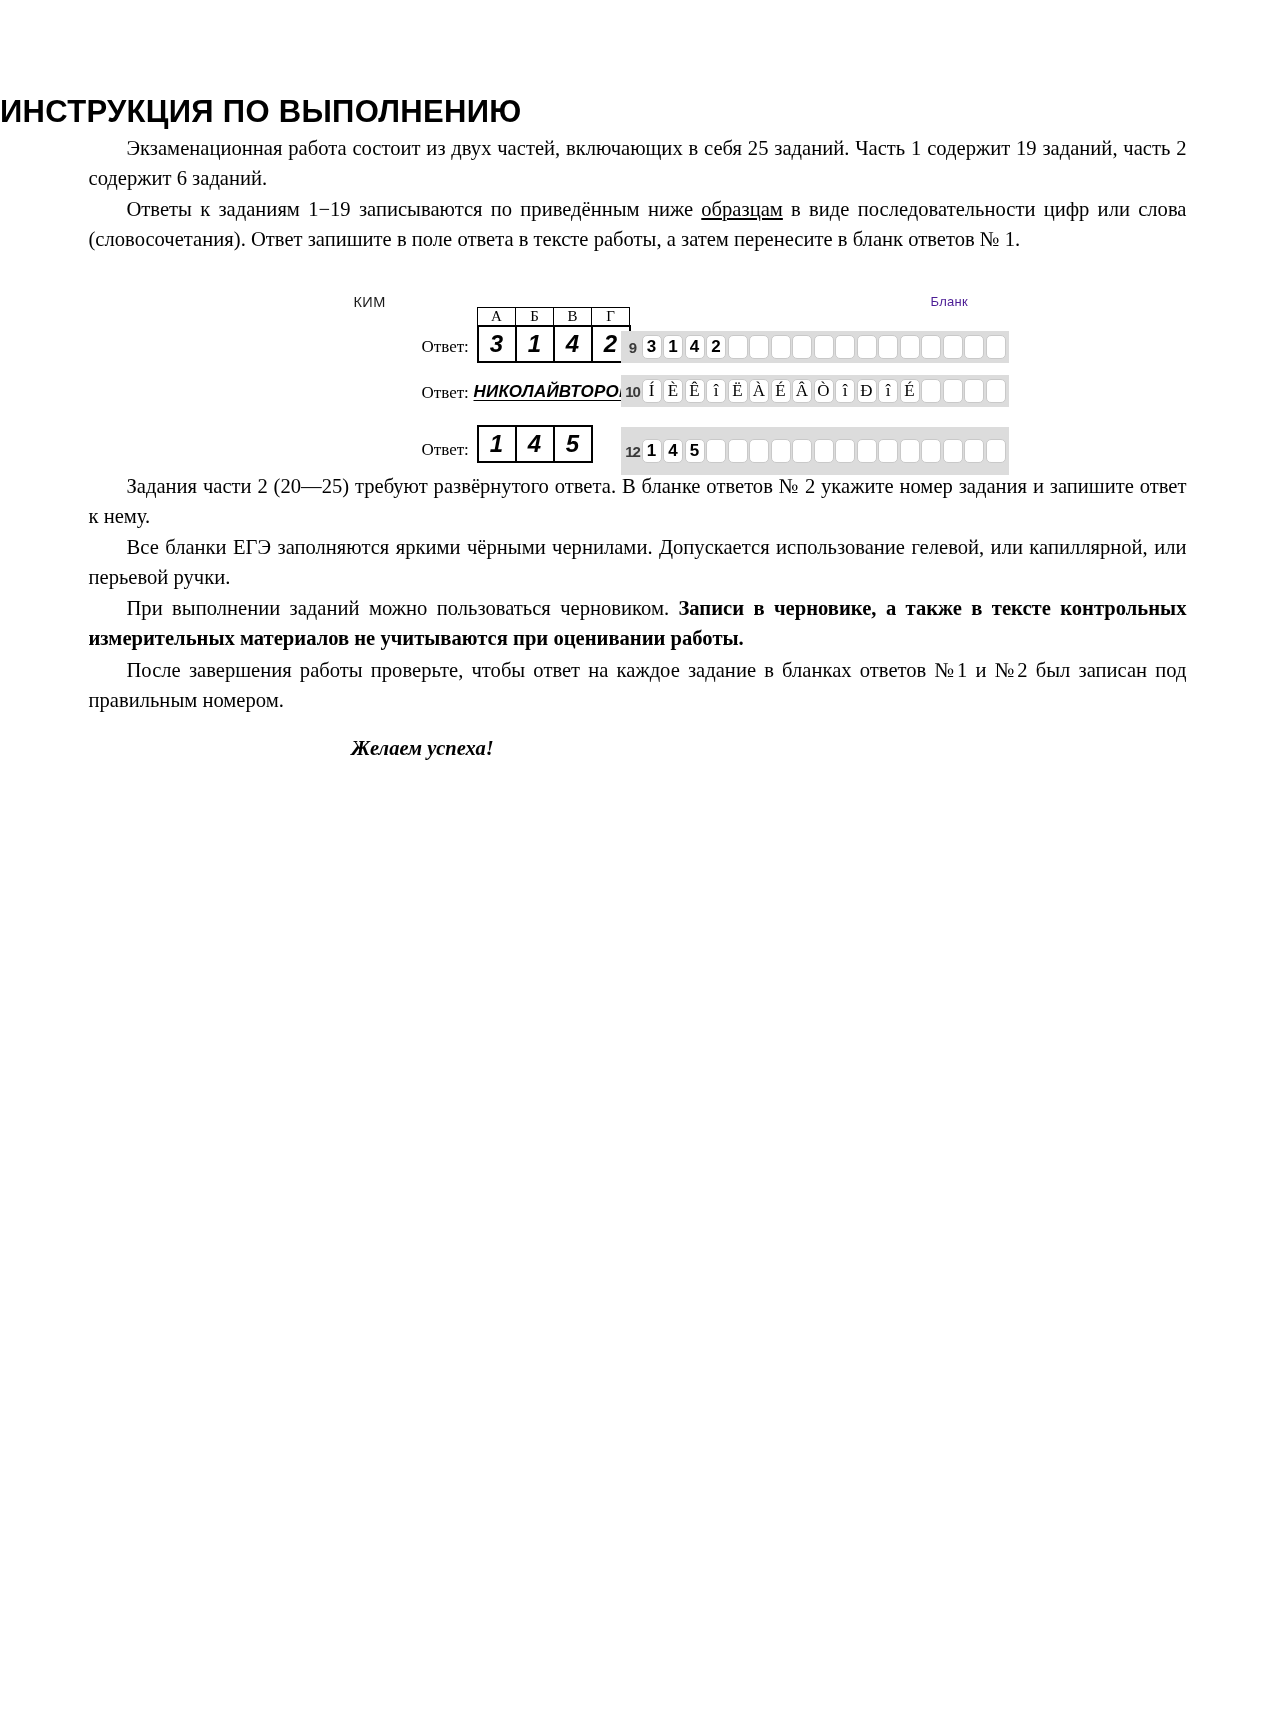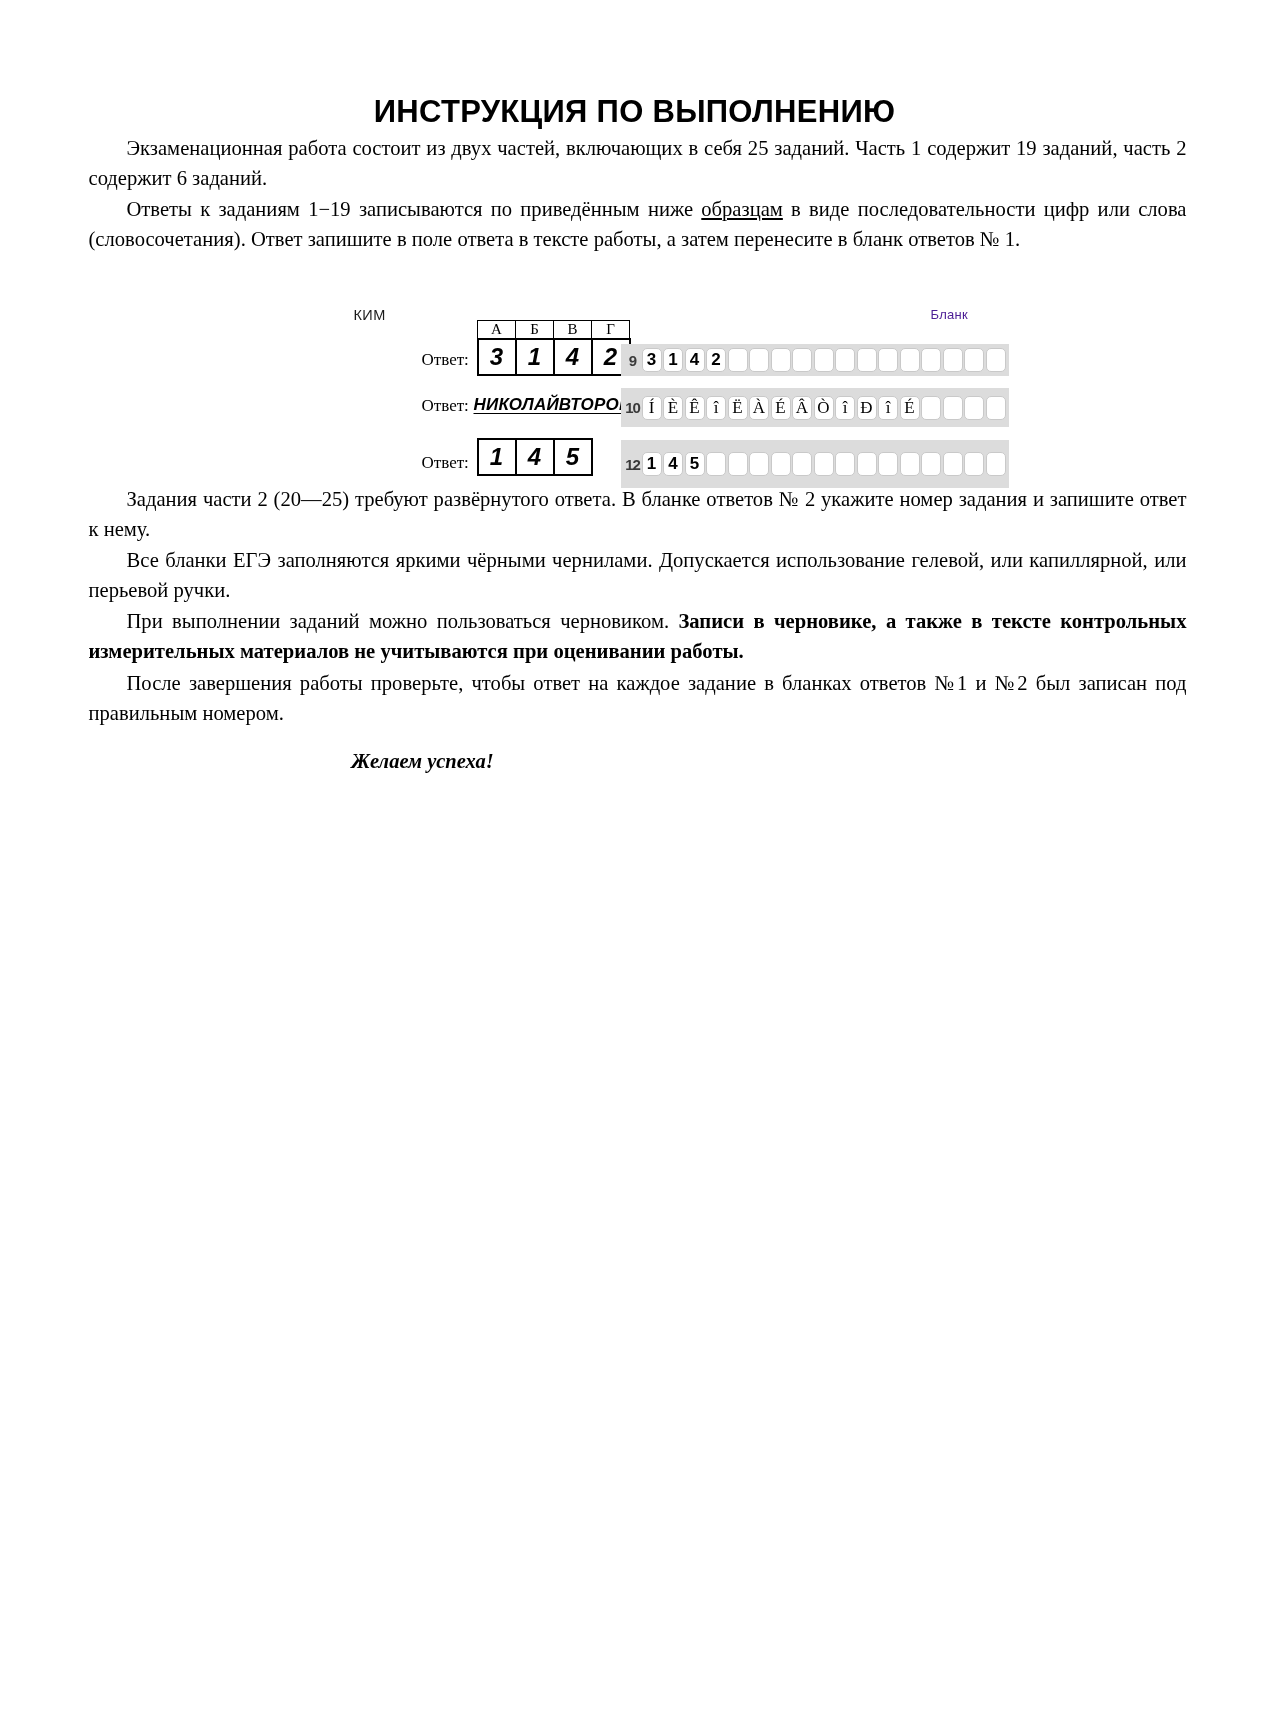--- a/index.html
+++ b/index.html
@@ -19,21 +19,21 @@
   .page {
     position: absolute;
     top: 0; left: 0;
     width: 1269px;
     height: 1713px;
   }
 
   
   .title-block {
     margin-top: 92px;
-    text-align: center;
+    text-align: left;
     font-family: "Liberation Sans", "DejaVu Sans", sans-serif;
     font-weight: bold;
     font-size: 31px;
     line-height: 1.32;
     letter-spacing: 0.3px;
   }
   .title-line { display: block; }
 
   
   .body-wrap {
@@ -52,21 +52,21 @@
     hyphens: manual;
   }
   .para + .para { margin-top: 1px; }
   .u { text-decoration: underline; text-underline-offset: 2px; }
   .b { font-weight: bold; }
 
   
   .sample-area {
     position: relative;
     height: 182px;
-    margin-top: 48px;
+    margin-top: 35px;
     text-decoration: underline;
   }
 
   .label-kim {
     position: absolute;
     left: 265px;
     top: 5px;
     font-family: "Liberation Sans", "DejaVu Sans", sans-serif;
     font-size: 14.5px;
     letter-spacing: 0.4px;
@@ -258,21 +258,21 @@
             <span class="blank-cell empty"></span>
             <span class="blank-cell empty"></span>
             <span class="blank-cell empty"></span>
             <span class="blank-cell empty"></span>
           </div>
       </div>
 
       <div class="sample-row row2">
         <span class="otvet-label" style="left:333px; top:22px;">Ответ:</span>
         <span class="ans-word" style="left:385px; top:21px;"><span class="wordpart">НИКОЛАЙВТОРОЙ</span><span>.</span></span>
-        <div class="blank-strip" id="strip2" style="left:532px; top:14px; height:39px;">
+        <div class="blank-strip" id="strip2" style="left:532px; top:14px; height:32px;">
           <span class="blank-num">10</span>
         <span class="blank-cell serifch">Í</span>
             <span class="blank-cell serifch">È</span>
             <span class="blank-cell serifch">Ê</span>
             <span class="blank-cell serifch">î</span>
             <span class="blank-cell serifch">Ë</span>
             <span class="blank-cell serifch">À</span>
             <span class="blank-cell serifch">É</span>
             <span class="blank-cell serifch">Â</span>
             <span class="blank-cell serifch">Ò</span>

